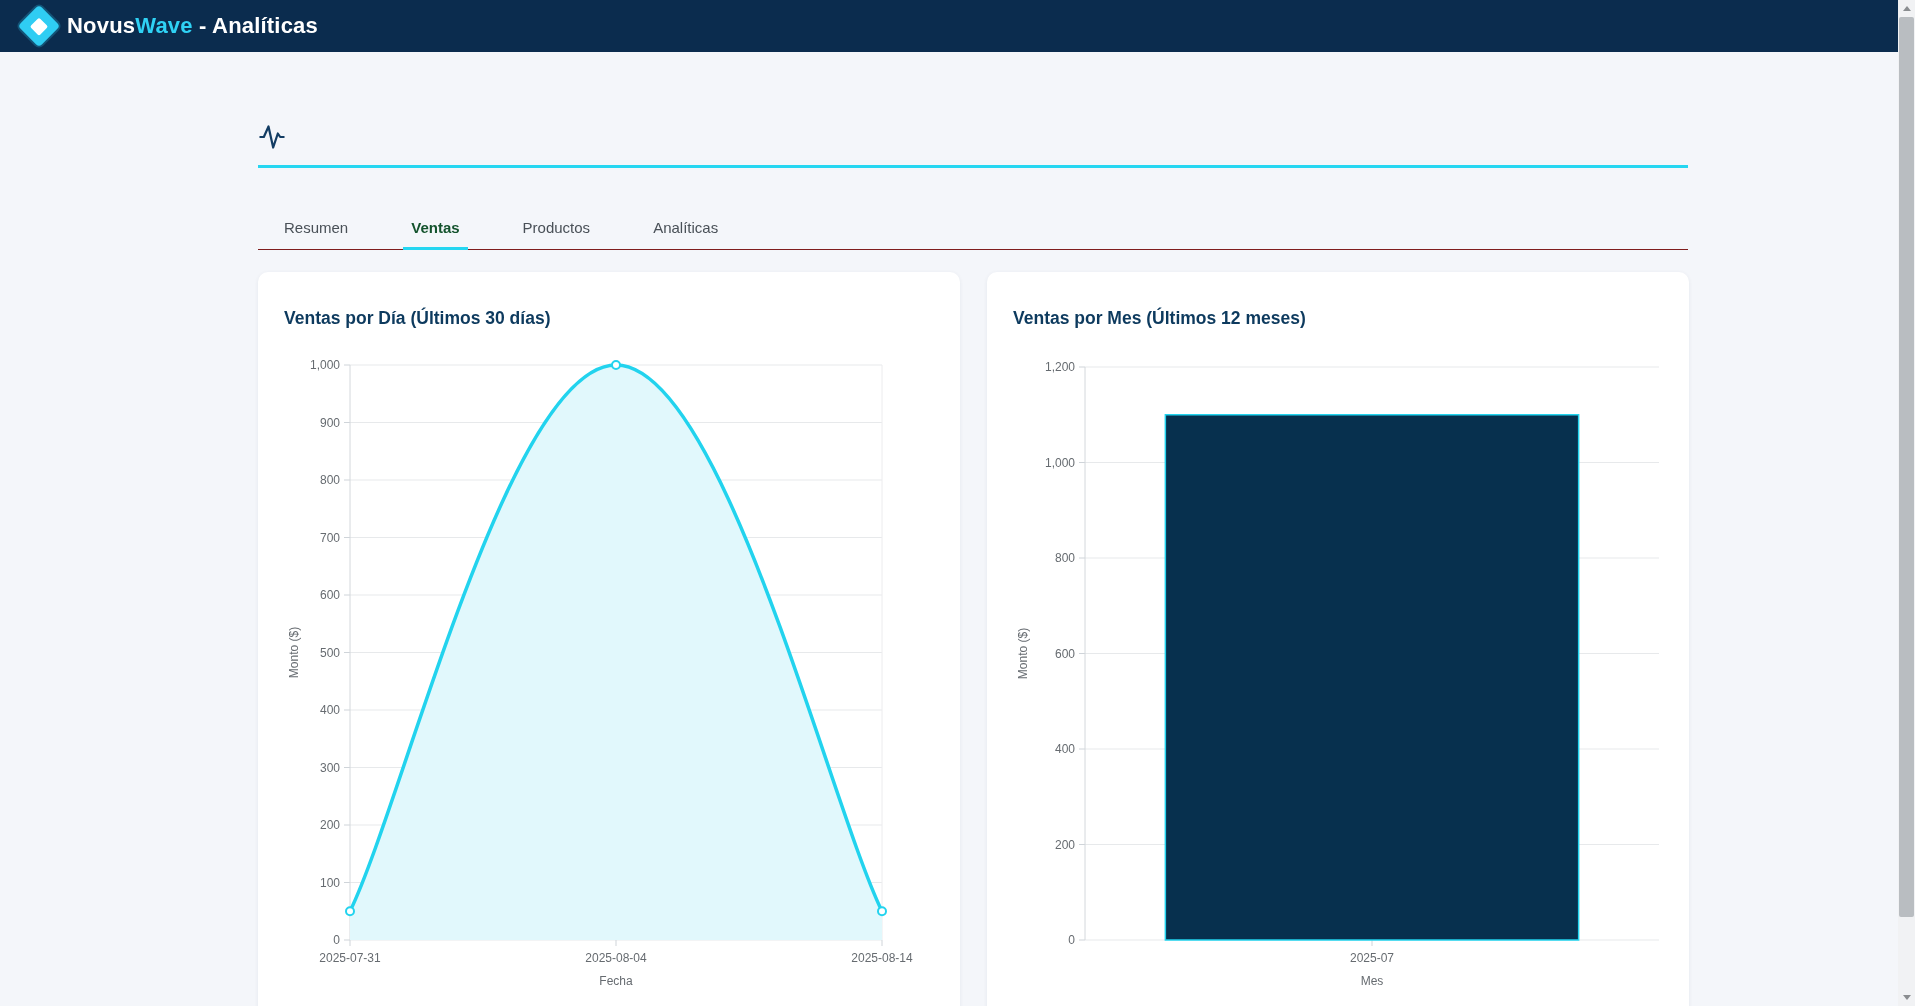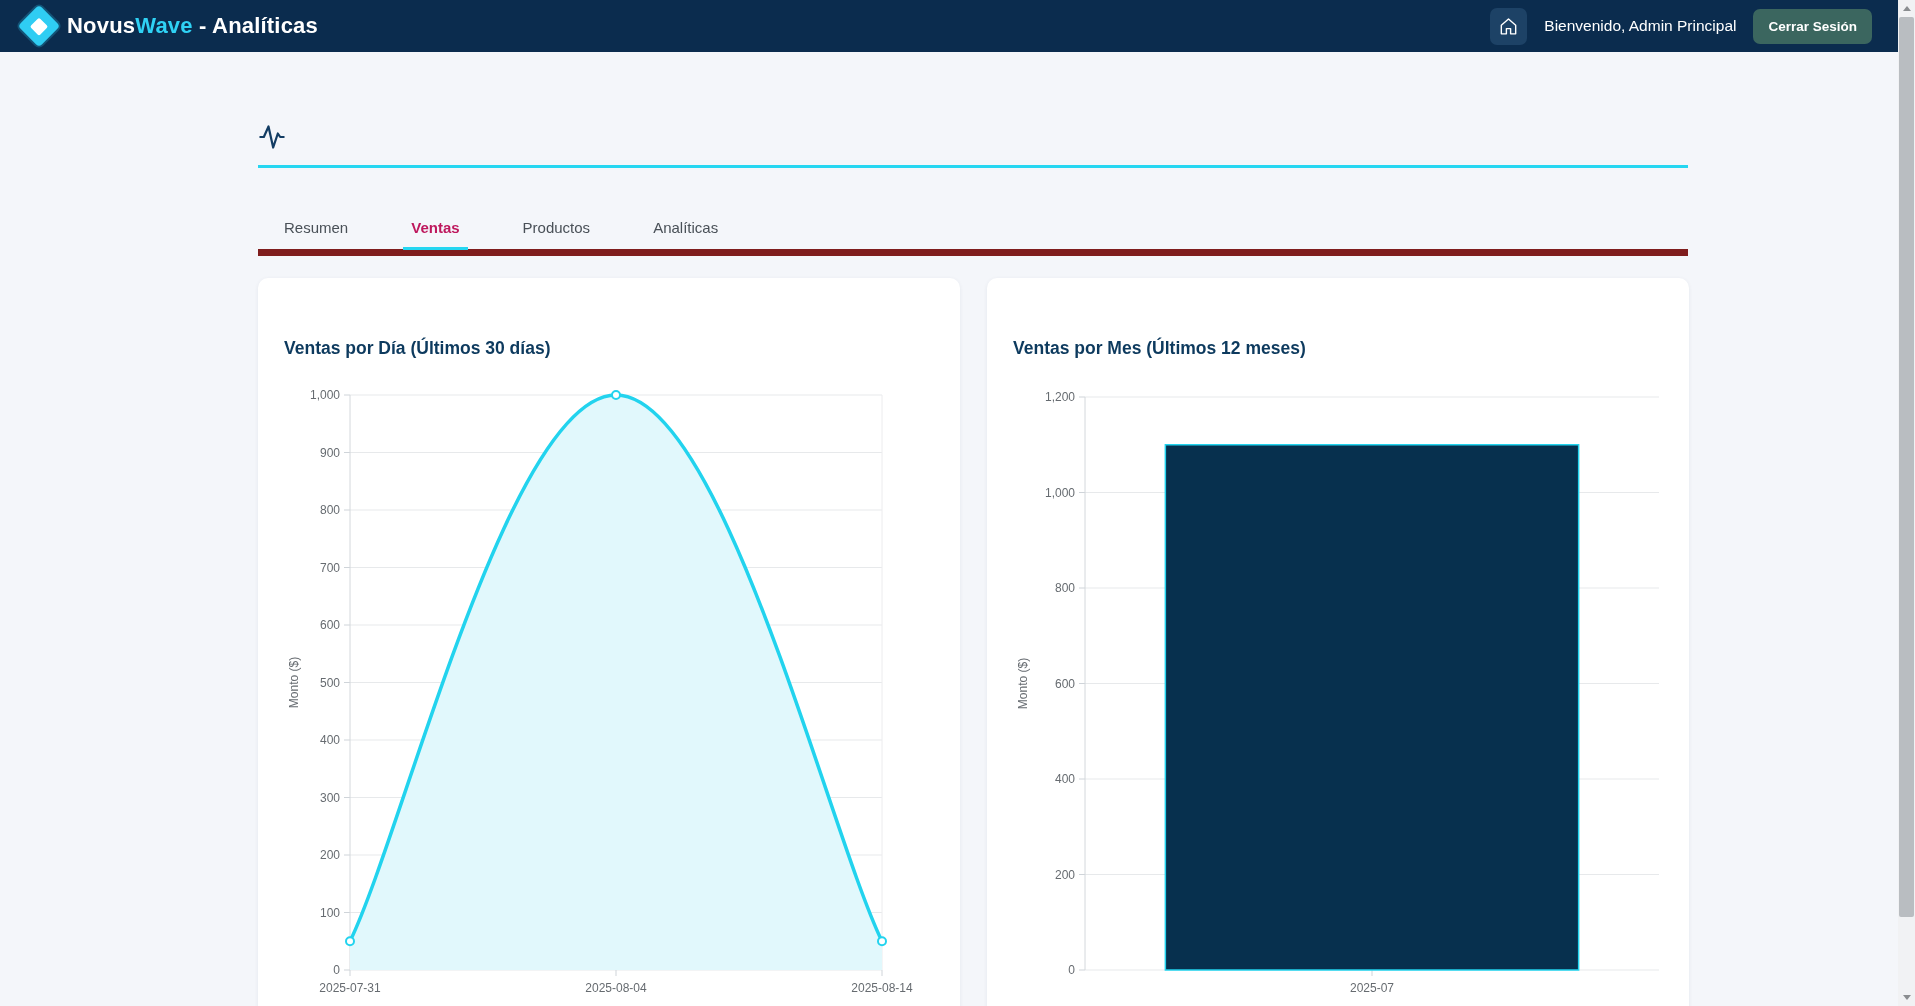--- a/index.html
+++ b/index.html
@@ -51,53 +51,44 @@
   .arr-down { width: 0; height: 0; border-left: 4px solid transparent;
     border-right: 4px solid transparent; border-top: 5px solid #8a8d90; }
   .sb-thumb { position: absolute; top: 17px; left: 1px; width: 15px; height: 900px;
     background: #b9bdc1; border-radius: 2px; }
   
   .container { width: 1430px; margin-left: 258px; }
   .title-block { margin-top: 70px; display: flex; align-items: center; gap: 14px; }
   .page-title { font-size: 27px; font-weight: bold; color: #0e3a5d; }
   .title-rule { margin-top: 13px; border: none; border-top: 3px solid #25d6f1; }
   .tabs { margin-top: 41px; padding-left: 18px; display: flex; gap: 47px;
-    border-bottom: 7px solid #7f1d1d; }
+    border-bottom: 1px solid #7f1d1d; }
   .tab {
     background: none; border: none; cursor: pointer; font-family: inherit;
     font-size: 15px; color: #495057; padding: 10px 8px 11px 8px;
     border-bottom: 3px solid transparent; margin-bottom: -1px;
   }
-  .tab.active { color: #be185d; font-weight: bold; border-bottom-color: #25d6f1; }
+  .tab.active { color: #14532d; font-weight: bold; border-bottom-color: #25d6f1; }
   .cards-row { margin-top: 22px; display: flex; gap: 27px; }
   .card {
     width: 702px; height: 760px; background: #ffffff; border-radius: 10px;
     box-shadow: 0 1px 4px rgba(20,40,70,.07); padding: 36px 26px 0 26px;
   }
-  .chart-title { font-size: 17.5px; font-weight: bold; color: #0d3a5e; margin-bottom: 16px; margin-top: 24px; }
+  .chart-title { font-size: 17.5px; font-weight: bold; color: #0d3a5e; margin-bottom: 16px; }
   svg text.tick { font-family: "Liberation Sans", sans-serif; font-size: 12px; fill: #666b70; }
 </style>
 </head>
 <body>
 
 <div class="header">
   <div class="brand">
     <div class="logo-diamond">
       <div class="logo-diamond-inner"></div>
     </div>
     <div class="brand-text"><span>Novus</span><span class="accent">Wave</span><span> - Analíticas</span></div>
-  </div>
-  <div class="header-right">
-    <button class="home-btn">
-      <svg width="21" height="21" viewBox="0 0 24 24">
-        <path d="M12 3.4 L3.8 10.6 V20.4 H9.6 V14.4 H14.4 V20.4 H20.2 V10.6 Z" fill="none" stroke="#ffffff" stroke-width="1.6" stroke-linejoin="round" stroke-linecap="round"></path>
-      </svg>
-    </button>
-    <span class="welcome">Bienvenido, Admin Principal</span>
-    <button class="logout-btn">Cerrar Sesión</button>
   </div>
 </div>
 
 <div class="scrollbar">
   <div class="sb-btn top">
     <div class="arr-up"></div>
   </div>
   <div class="sb-thumb"></div>
   <div class="sb-btn bottom">
     <div class="arr-down"></div>

